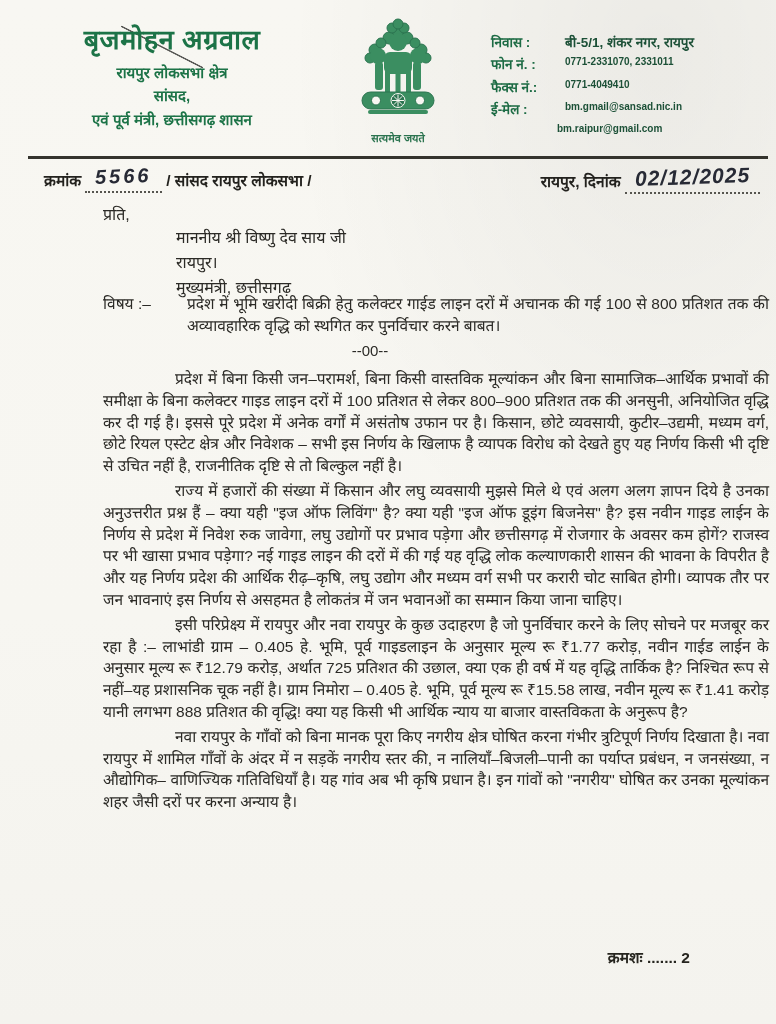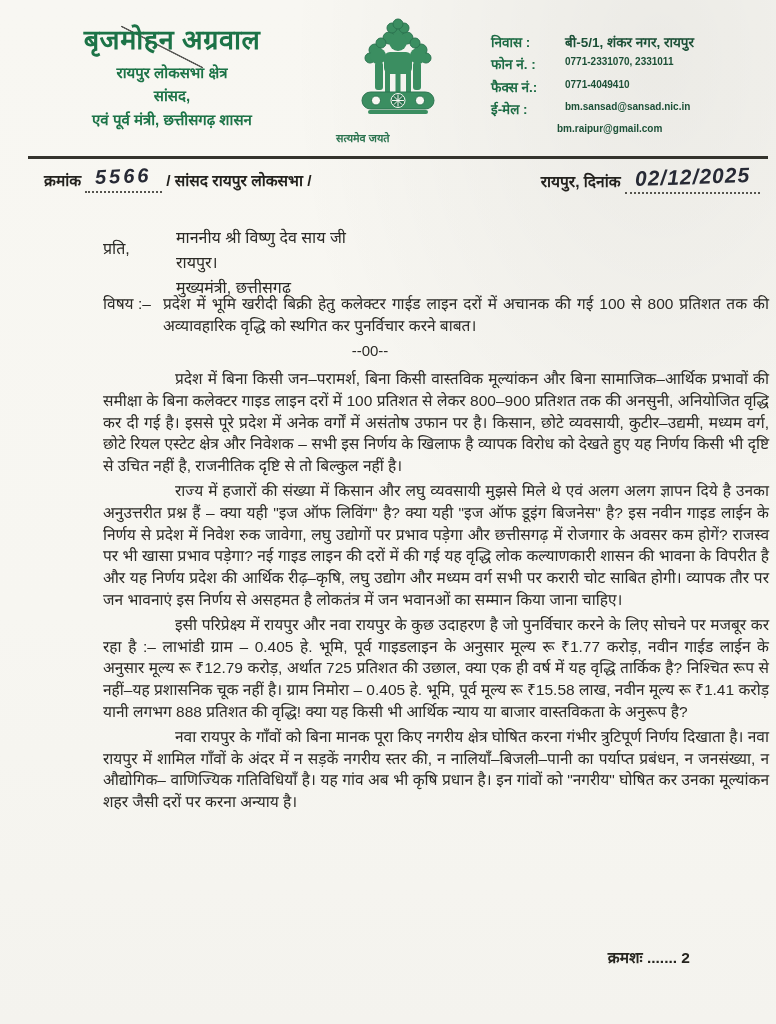--- a/index.html
+++ b/index.html
@@ -8,40 +8,40 @@
     background:
       radial-gradient(ellipse at 85% 6%, rgba(0,0,0,0.05), rgba(0,0,0,0) 40%),
       linear-gradient(180deg,#f8f7f2 0%, #f7f6f1 60%, #f4f3ee 100%);
     font-family:Liberation Sans, sans-serif;
     color:#2b2a26;overflow:hidden;
   }
   
   .lh-left{position:absolute;left:38px;top:20px;width:268px;text-align:center;color:#1c7347;}
   .lh-name{font-size:27px;font-weight:bold;letter-spacing:0.5px;}
   .lh-title{font-size:15px;font-weight:bold;line-height:1.55;margin-top:4px;}
-  .emblem-wrap{position:absolute;left:336px;top:10px;width:124px;text-align:left;}
+  .emblem-wrap{position:absolute;left:336px;top:10px;width:124px;text-align:center;}
   .emblem-caption{font-size:11px;font-weight:bold;color:#2c7450;margin-top:2px;}
   .lh-right{position:absolute;left:483px;top:32px;width:288px;font-size:13.5px;font-weight:bold;color:#1c6b44;line-height:1.65;}
   .c-row{display:flex;padding-left:8px;}
   .c-label{display:inline-block;width:74px;flex-shrink:0;}
   .c-val{color:#1c5037;}
   .c-val.latin{font-size:10px;}
   .c-indent{padding-left:74px;}
   .rule{position:absolute;top:156px;left:28px;width:740px;border-top:3px solid #34332d;}
   .pen-mark{position:absolute;left:116px;top:46px;width:92px;border-top:2.5px solid #5a5a57;transform:rotate(27deg);border-radius:2px;}
   
   .ref-row{position:absolute;top:168px;left:44px;width:716px;display:flex;justify-content:space-between;font-size:15.5px;font-weight:bold;color:#23221e;}
   .hand{font-style:italic;color:#272a35;letter-spacing:3px;font-size:20px;font-weight:bold;position:relative;top:-3px;display:inline-block;transform:rotate(-2deg);}
   .dotline{border-bottom:2px dotted #56554f;padding:0 10px;display:inline-block;}
   .hand-date{font-size:21px;letter-spacing:1px;}
   
-  .prati{position:absolute;left:103px;top:203px;font-size:16px;color:#2b2a26;margin-top:34px;}
+  .prati{position:absolute;left:103px;top:203px;font-size:16px;color:#2b2a26;}
   .recipient{position:absolute;left:176px;top:226px;font-size:16px;line-height:1.55;color:#2b2a26;}
   
-  .subject{position:absolute;left:103px;top:293px;width:666px;display:flex;font-size:15.5px;line-height:22px;}
+  .subject{position:absolute;left:103px;top:293px;width:666px;display:flex;font-size:15.5px;line-height:22px;gap:24px;}
   .subject-label{flex-shrink:0;width:58px;}
   .subject-text{flex:1;text-align:justify;padding-left:2px;}
   .separator{position:absolute;left:0;top:342px;width:740px;text-align:center;font-size:15px;color:#2b2a26;}
   
   .letter-body{position:absolute;left:103px;top:368px;width:666px;font-size:15.5px;line-height:21.8px;color:#2b2a26;}
   .greeting{margin:0 0 2px 0;}
   .letter-body p{margin:0 0 3px 0;text-align:justify;text-indent:72px;}
   
   .continuation{position:absolute;right:86px;top:946px;font-size:15.5px;font-weight:bold;color:#26251f;}
   
@@ -117,21 +117,21 @@
     <div class="c-row">
       <span class="c-label">फोन नं. :</span>
       <span class="c-val latin">0771-2331070, 2331011</span>
     </div>
     <div class="c-row">
       <span class="c-label">फैक्स नं.:</span>
       <span class="c-val latin">0771-4049410</span>
     </div>
     <div class="c-row">
       <span class="c-label">ई-मेल :</span>
-      <span class="c-val latin">bm.sansad@sansad.nic.in</span>
+      <span class="c-val latin">bm.gmail@sansad.nic.in</span>
     </div>
     <div class="c-indent c-val latin">bm.raipur@gmail.com</div>
   </div>
 
   <div class="rule"></div>
 
   <div class="ref-row">
     <div>
       <span>क्रमांक</span>
       <span class="dotline"><span class="hand">5566</span></span>

